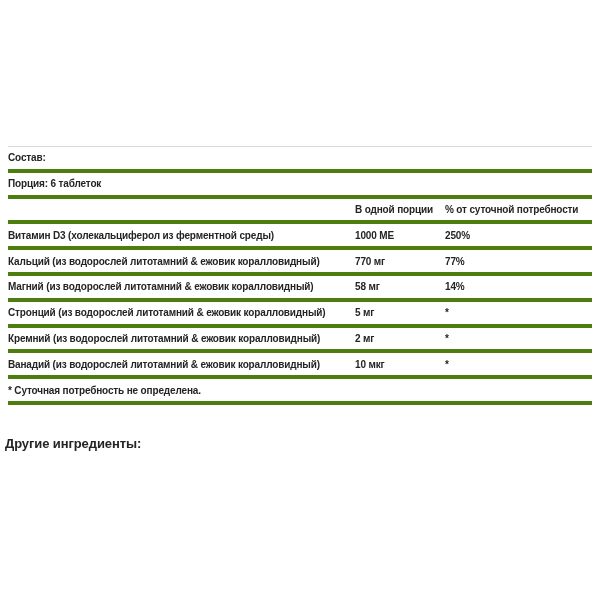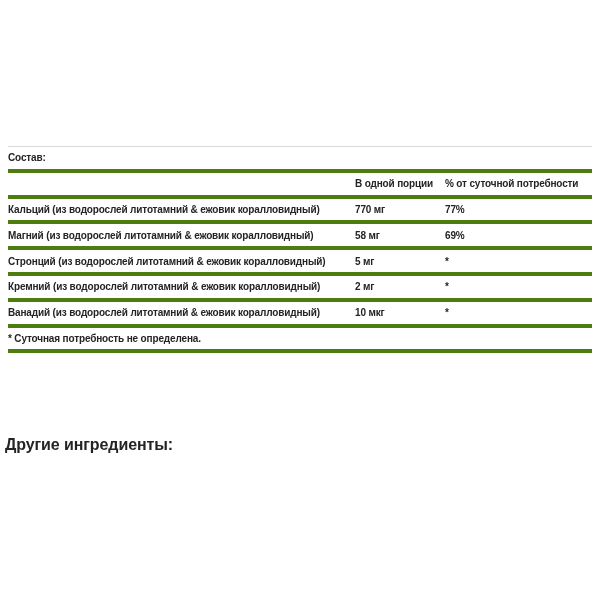--- a/index.html
+++ b/index.html
@@ -39,21 +39,21 @@
     color: #242424;
     white-space: pre;
     overflow: hidden;
   }
   td.c-name { padding-left: 4px; }
   td.c-note { padding-left: 2px; }
   .other-ingredients {
     position: absolute;
     top: 436px;
     left: 5px;
-    font-size: 16px;
+    font-size: 13px;
     font-weight: 700;
     letter-spacing: -0.1px;
     color: #242424;
     white-space: pre;
   }
 </style>
 </head>
 <body>
 
 <div class="page">
@@ -66,41 +66,51 @@
         <col style="width:147px">
       </colgroup>
 
       <tbody>
           <tr>
         <td class="c-name">Состав:</td>
         <td></td>
         <td></td>
       </tr>
 
+      <tr>
+        <td class="c-name">Порция: 6 таблеток</td>
+        <td></td>
+        <td></td>
+      </tr>
 
 
       <tr>
         <td class="c-name"></td>
         <td>В одной порции</td>
         <td>% от суточной потребности</td>
       </tr>
 
+      <tr>
+        <td class="c-name">Витамин D3 (холекальциферол из ферментной среды)</td>
+        <td>1000 МЕ</td>
+        <td>250%</td>
+      </tr>
 
 
 
       <tr>
         <td class="c-name">Кальций (из водорослей литотамний &amp; ежовик коралловидный)</td>
         <td>770 мг</td>
         <td>77%</td>
       </tr>
 
       <tr>
         <td class="c-name">Магний (из водорослей литотамний &amp; ежовик коралловидный)</td>
         <td>58 мг</td>
-        <td>69%</td>
+        <td>14%</td>
       </tr>
 
       <tr>
         <td class="c-name">Стронций (из водорослей литотамний &amp; ежовик коралловидный)</td>
         <td>5 мг</td>
         <td>*</td>
       </tr>
 
       <tr>
         <td class="c-name">Кремний (из водорослей литотамний &amp; ежовик коралловидный)</td>

